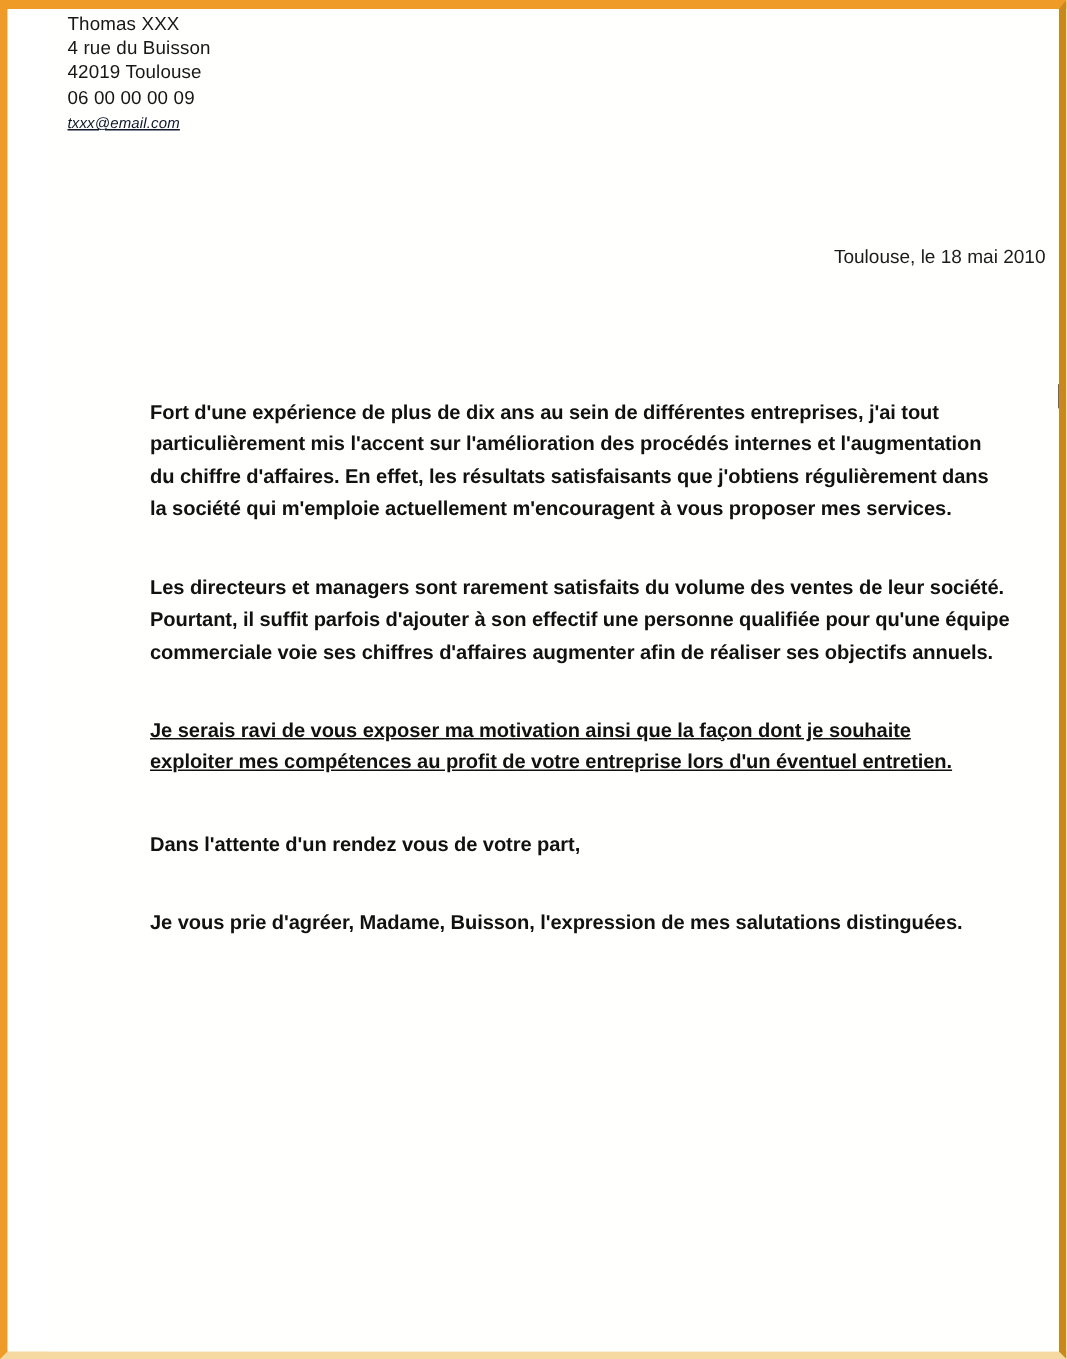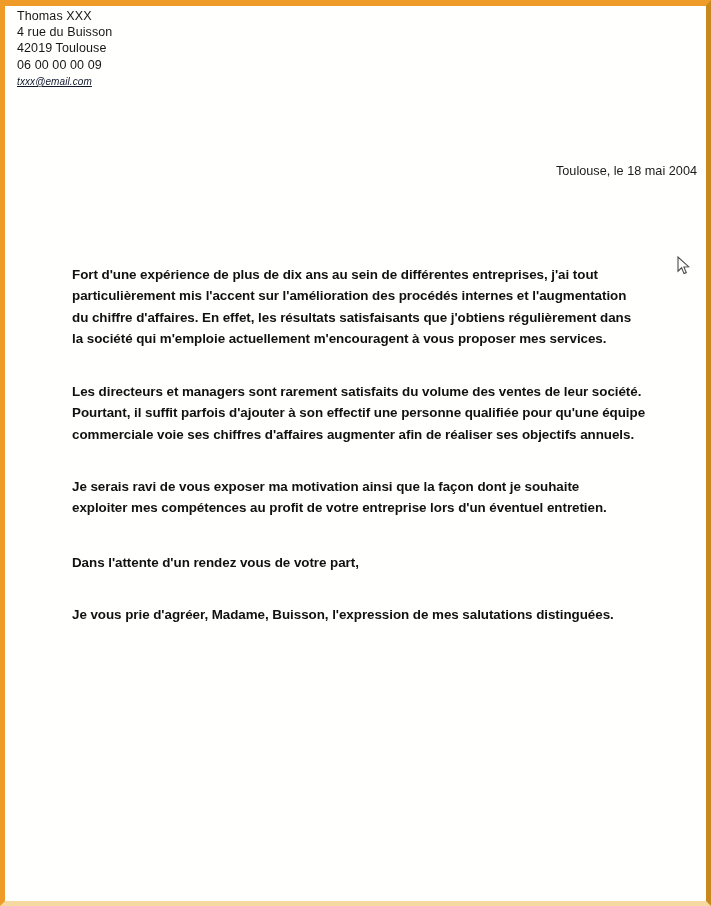--- a/index.html
+++ b/index.html
@@ -15,20 +15,21 @@
     position: relative;
     width: 711px;
     height: 906px;
     box-sizing: border-box;
     background: #ffffff;
     overflow: hidden;
     border-top: 6px solid #ef9b28;
     border-left: 5px solid #ef9b28;
     border-right: 5px solid #c8881c;
     border-bottom: 5px solid #f6d9a0;
+    padding-left: 28px;
   }
   .page-inner {
     position: relative;
     width: 100%;
     height: 100%;
     background: #fffffe;
   }
 
   
   .address-block {
@@ -77,21 +78,21 @@
   }
   .salutation {
     margin: 0 0 38px 0;
   }
   .para {
     margin: 0 0 31px 0;
     text-align: left;
   }
   .para.p1 { width: 574px; }
   .para.p2 { width: 560px; margin-bottom: 32px; }
-  .para.p3 { width: 548px; margin-bottom: 33px; }
+  .para.p3 { width: 548px; margin-bottom: 33px; text-decoration: underline; }
   .para.p4 { }
   .para.p5 { width: 572px; margin-bottom: 0; }
 
   
   .cursor {
     position: absolute;
     left: 672px;
     top: 250px;
     width: 14px;
     height: 20px;
@@ -105,21 +106,21 @@
   <div class="page-inner">
 
     <div class="address-block">
       <span class="address-line">Thomas XXX</span>
       <span class="address-line">4 rue du Buisson</span>
       <span class="address-line">42019 Toulouse</span>
       <span class="address-line">06 00 00 00 09</span>
       <span class="address-line"><a class="email-link" href="#">txxx@email.com</a></span>
     </div>
 
-    <div class="date-line">Toulouse, le 18 mai 2004</div>
+    <div class="date-line">Toulouse, le 18 mai 2010</div>
 
     <div class="letter-body">
       <p class="para p2">Fort d'une expérience de plus de dix ans au sein de différentes entreprises, j'ai tout particulièrement mis l'accent sur l'amélioration des procédés internes et l'augmentation du chiffre d'affaires. En effet, les résultats satisfaisants que j'obtiens régulièrement dans la société qui m'emploie actuellement m'encouragent à vous proposer mes services.</p>
       <p class="para p1">Les directeurs et managers sont rarement satisfaits du volume des ventes de leur société. Pourtant, il suffit parfois d'ajouter à son effectif une personne qualifiée pour qu'une équipe commerciale voie ses chiffres d'affaires augmenter afin de réaliser ses objectifs annuels.</p>
       <p class="para p3">Je serais ravi de vous exposer ma motivation ainsi que la façon dont je souhaite exploiter mes compétences au profit de votre entreprise lors d'un éventuel entretien.</p>
       <p class="para p4">Dans l'attente d'un rendez vous de votre part,</p>
       <p class="para p5">Je vous prie d'agréer, Madame, Buisson, l'expression de mes salutations distinguées.</p>
     </div>
 
     <div class="cursor">

